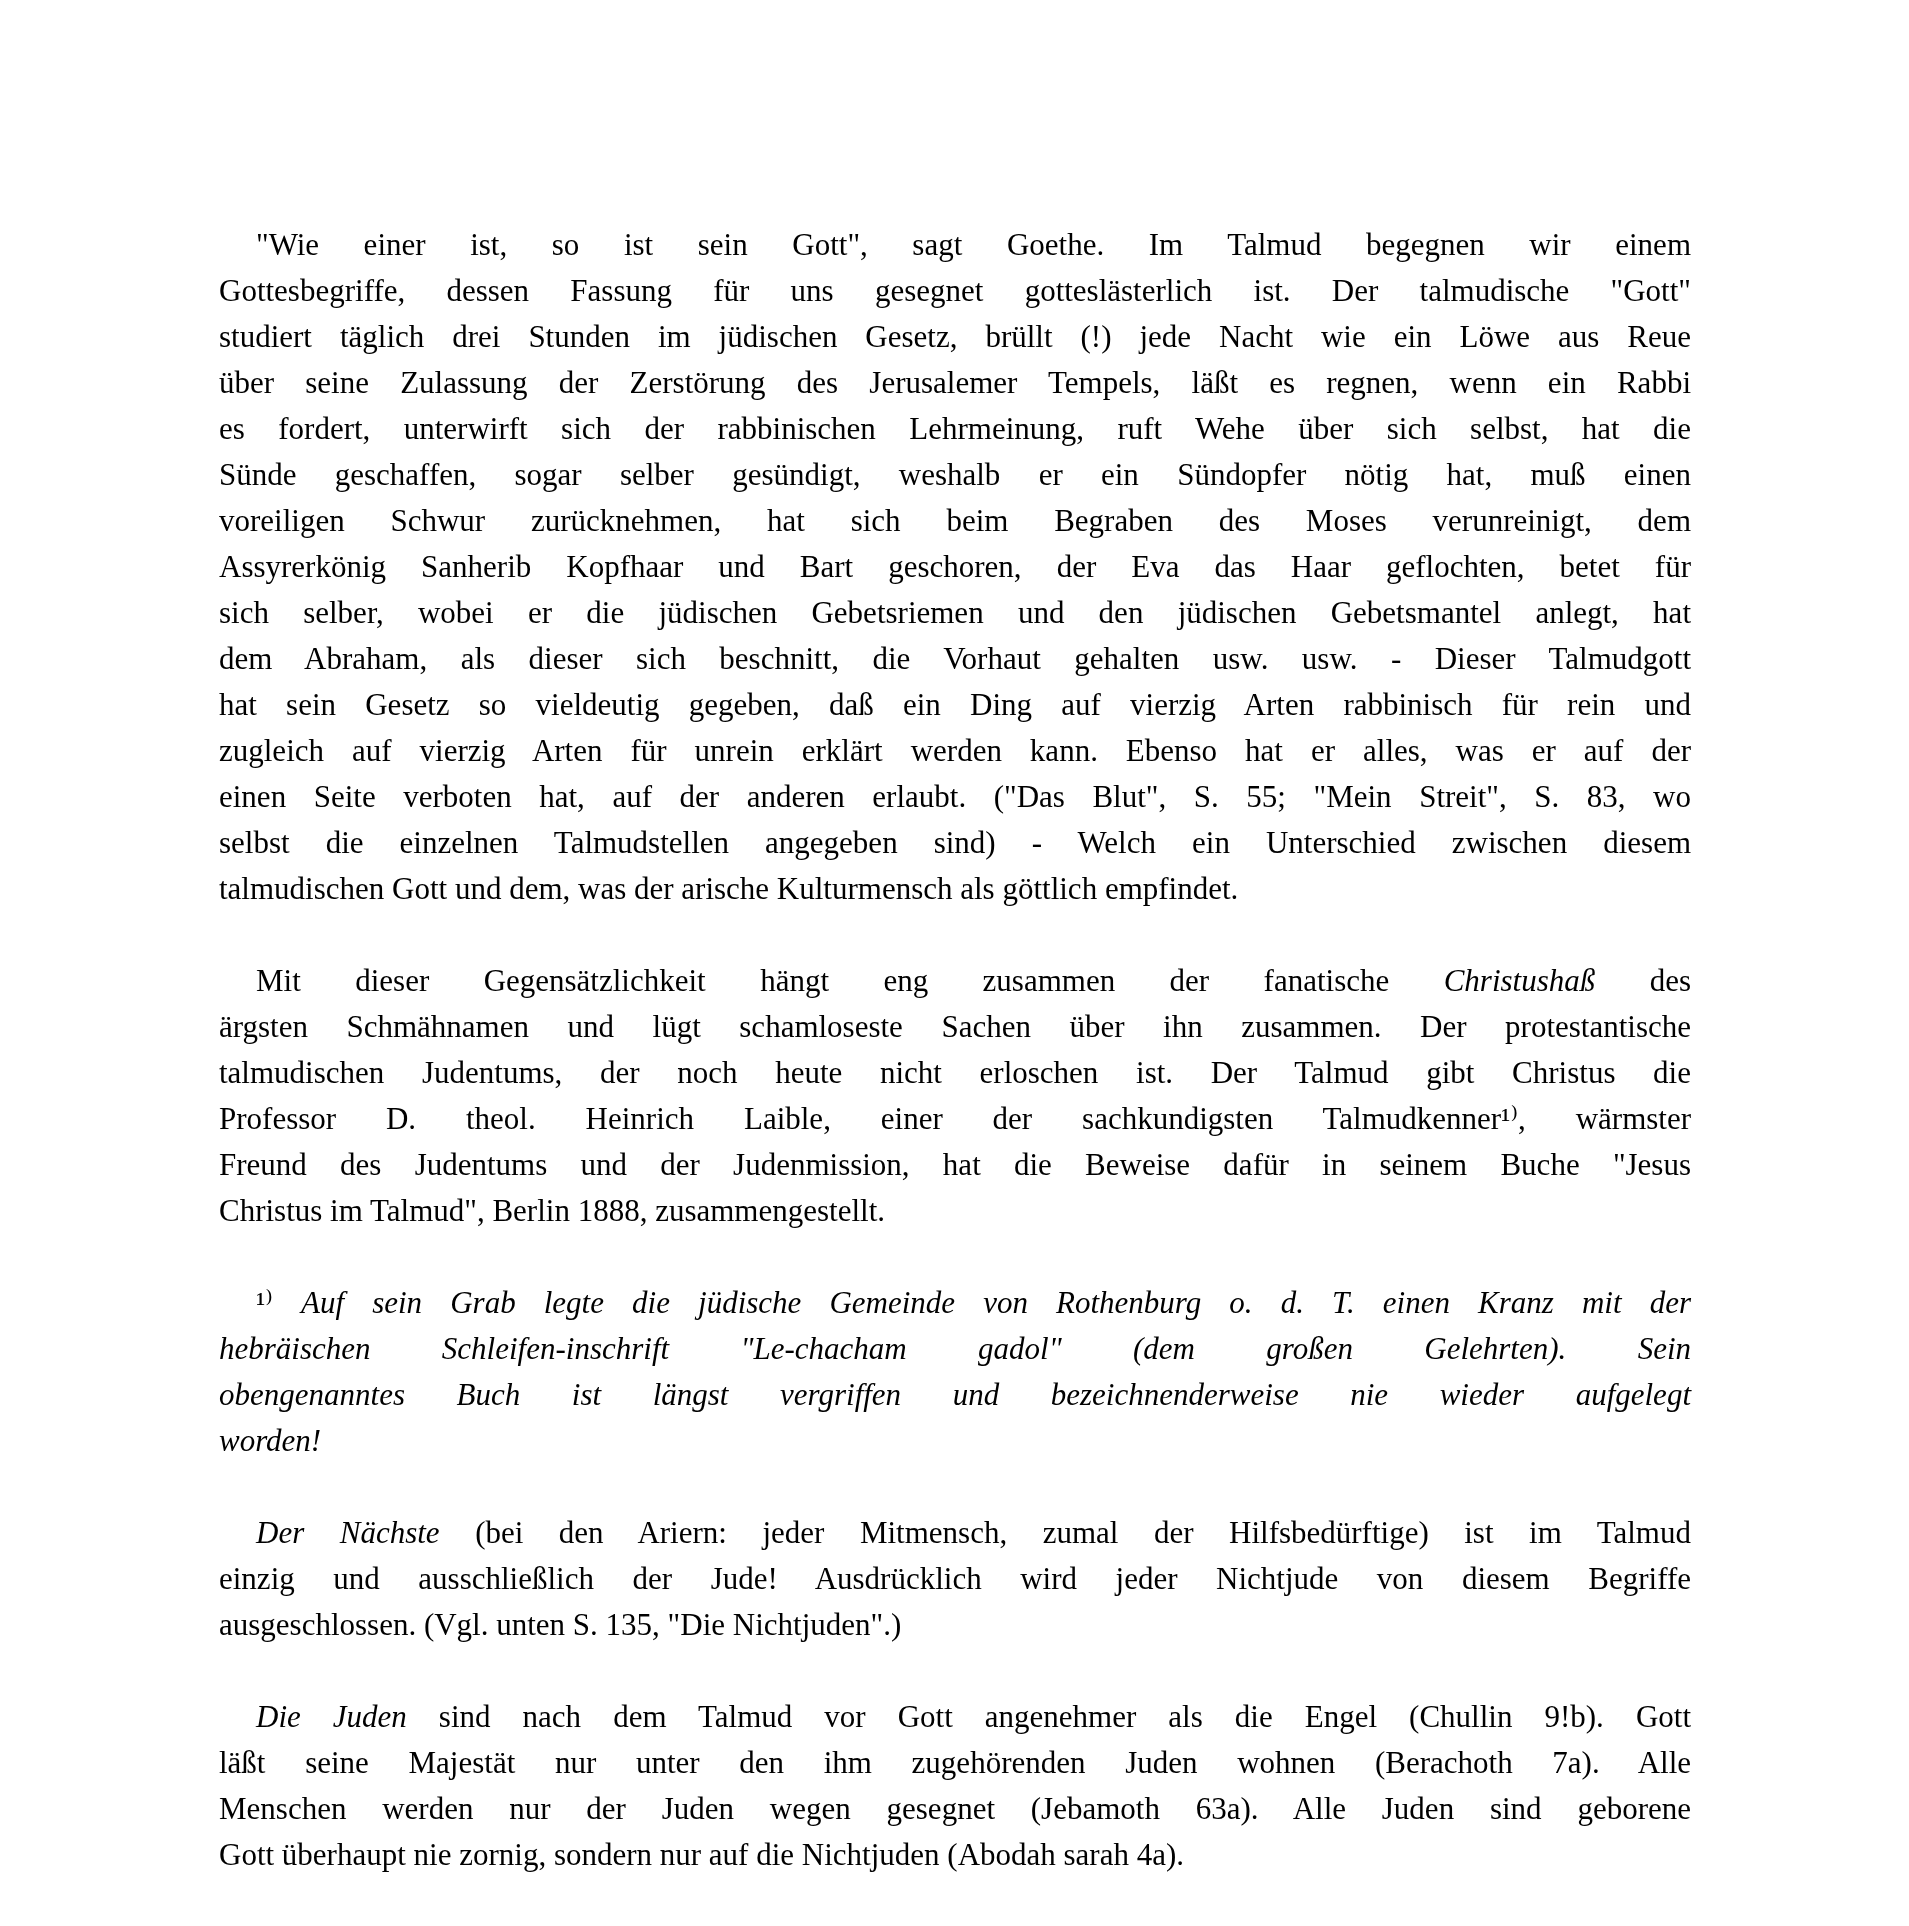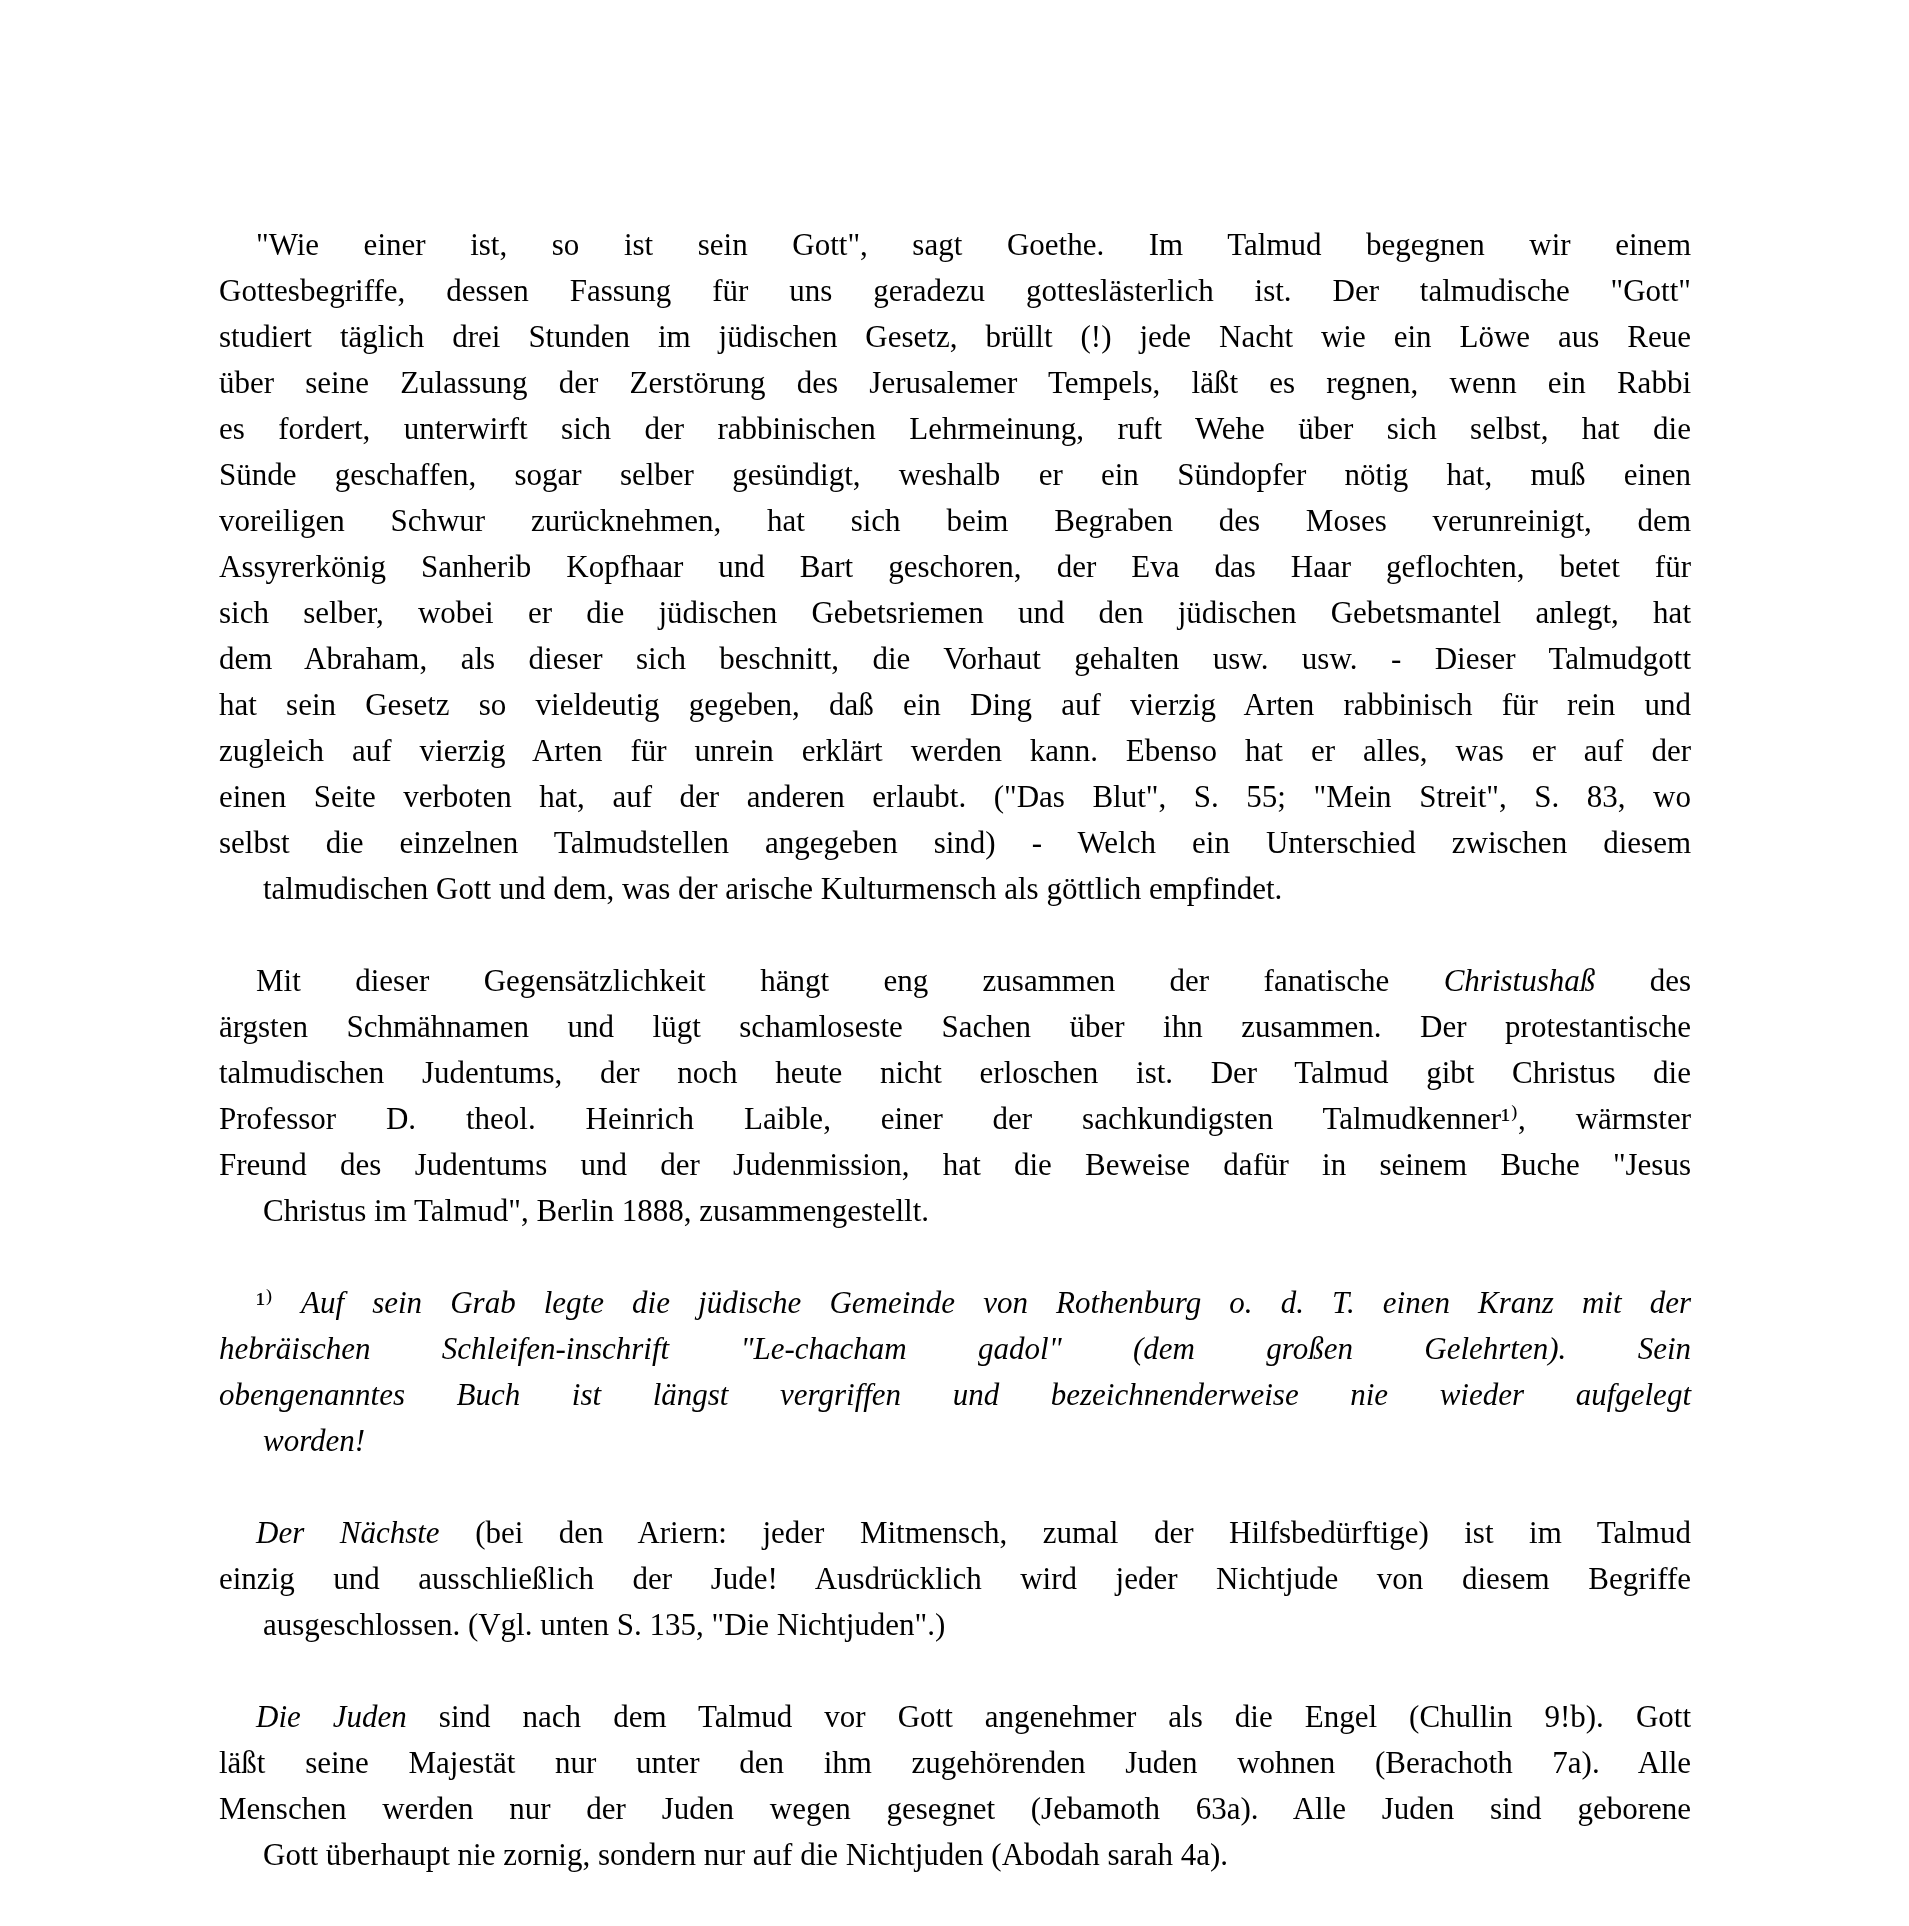--- a/index.html
+++ b/index.html
@@ -27,35 +27,34 @@
   .para {
     margin: 0 0 46px 0;
     padding: 0;
   }
   .line {
     text-align: justify;
     text-align-last: justify;
   }
   .line.last {
     text-align-last: left;
-    margin-left: 44px;
   }
   .line.indent {
     text-indent: 37px;
   }
   i { font-style: italic; }
 </style>
 </head>
 <body>
 
 <div class="page">
   <div class="text-block">
       <div class="para">
         <div class="line indent">"Wie einer ist, so ist sein Gott", sagt Goethe. Im Talmud begegnen wir einem</div>
-        <div class="line">Gottesbegriffe, dessen Fassung für uns geradezu gotteslästerlich ist. Der talmudische "Gott"</div>
+        <div class="line">Gottesbegriffe, dessen Fassung für uns gesegnet gotteslästerlich ist. Der talmudische "Gott"</div>
         <div class="line">studiert täglich drei Stunden im jüdischen Gesetz, brüllt (!) jede Nacht wie ein Löwe aus Reue</div>
         <div class="line">über seine Zulassung der Zerstörung des Jerusalemer Tempels, läßt es regnen, wenn ein Rabbi</div>
         <div class="line">es fordert, unterwirft sich der rabbinischen Lehrmeinung, ruft Wehe über sich selbst, hat die</div>
         <div class="line">Sünde geschaffen, sogar selber gesündigt, weshalb er ein Sündopfer nötig hat, muß einen</div>
         <div class="line">voreiligen Schwur zurücknehmen, hat sich beim Begraben des Moses verunreinigt, dem</div>
         <div class="line">Assyrerkönig Sanherib Kopfhaar und Bart geschoren, der Eva das Haar geflochten, betet für</div>
         <div class="line">sich selber, wobei er die jüdischen Gebetsriemen und den jüdischen Gebetsmantel anlegt, hat</div>
         <div class="line">dem Abraham, als dieser sich beschnitt, die Vorhaut gehalten usw. usw. - Dieser Talmudgott</div>
         <div class="line">hat sein Gesetz so vieldeutig gegeben, daß ein Ding auf vierzig Arten rabbinisch für rein und</div>
         <div class="line">zugleich auf vierzig Arten für unrein erklärt werden kann. Ebenso hat er alles, was er auf der</div>

